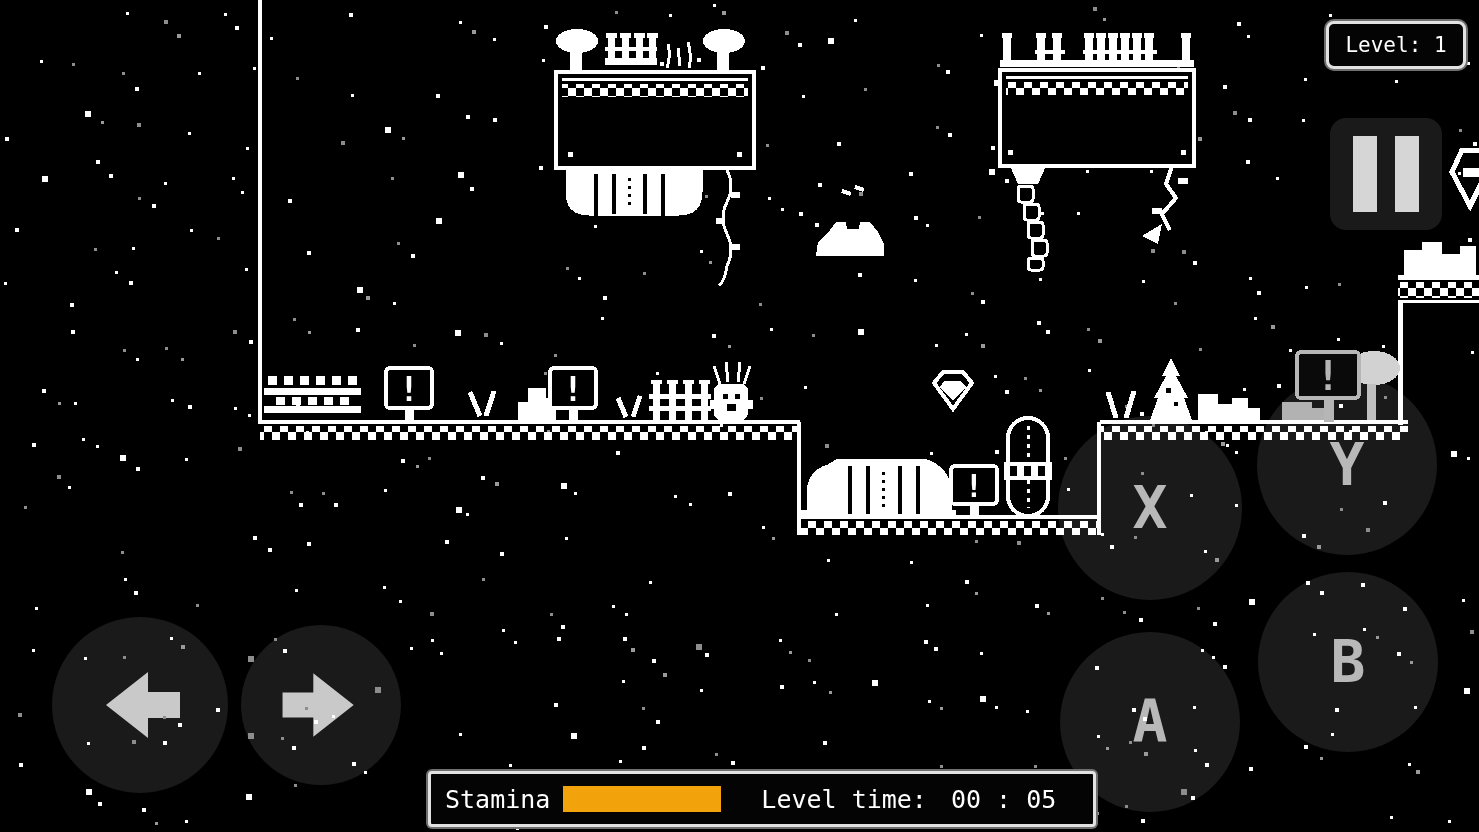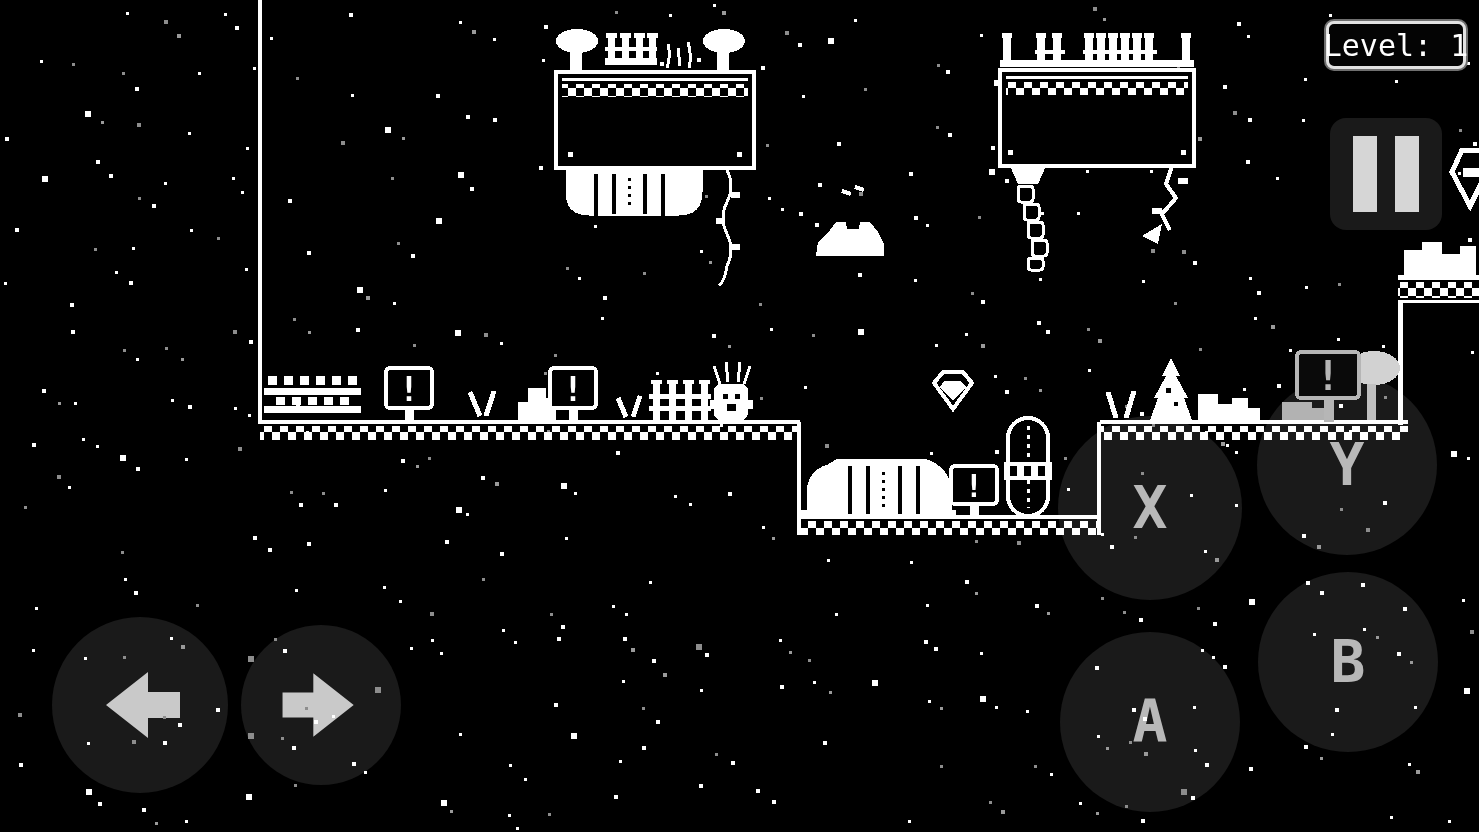--- a/index.html
+++ b/index.html
@@ -772,21 +772,29 @@
   <g>
     <path d="M1462,150 L1480,150 L1490,166 L1470,206 L1452,172 Z" fill="none" stroke="#fff" stroke-width="5"></path>
     <rect x="1463" y="168" width="16" height="9" fill="#fff"></rect>
   </g>
 </svg>
 
 <div id="hud" class="layer">
 
 
   <div class="hud-box" style="left:1326px;top:21px;width:134px;height:42px;justify-content:center;">
-    <span class="hud-text" style="font-size:30px;">Level: 1</span>
+    <span class="hud-text" style="font-size:21px;">Level: 1</span>
   </div>
 
   <div id="pause-btn">
     <span class="pause-bar"></span>
     <span class="pause-bar"></span>
   </div>
 
+  <div class="hud-box" style="left:428px;top:771px;width:634px;height:50px;padding:0 14px;border-radius:4px;">
+    <span class="hud-text" style="font-size:25px;">Stamina</span>
+    <div id="stamina-bar-track" style="margin-left:13px;">
+      <div id="stamina-bar-fill" style="width: 100%; background-color: rgb(242, 163, 11);"></div>
+    </div>
+    <span class="hud-text" style="font-size:25px;margin-left:40px;">Level time:</span>
+    <span class="hud-text" style="font-size:25px;margin-left:24px;">00 : 05</span>
+  </div>
 </div>
 
 </body></html>

